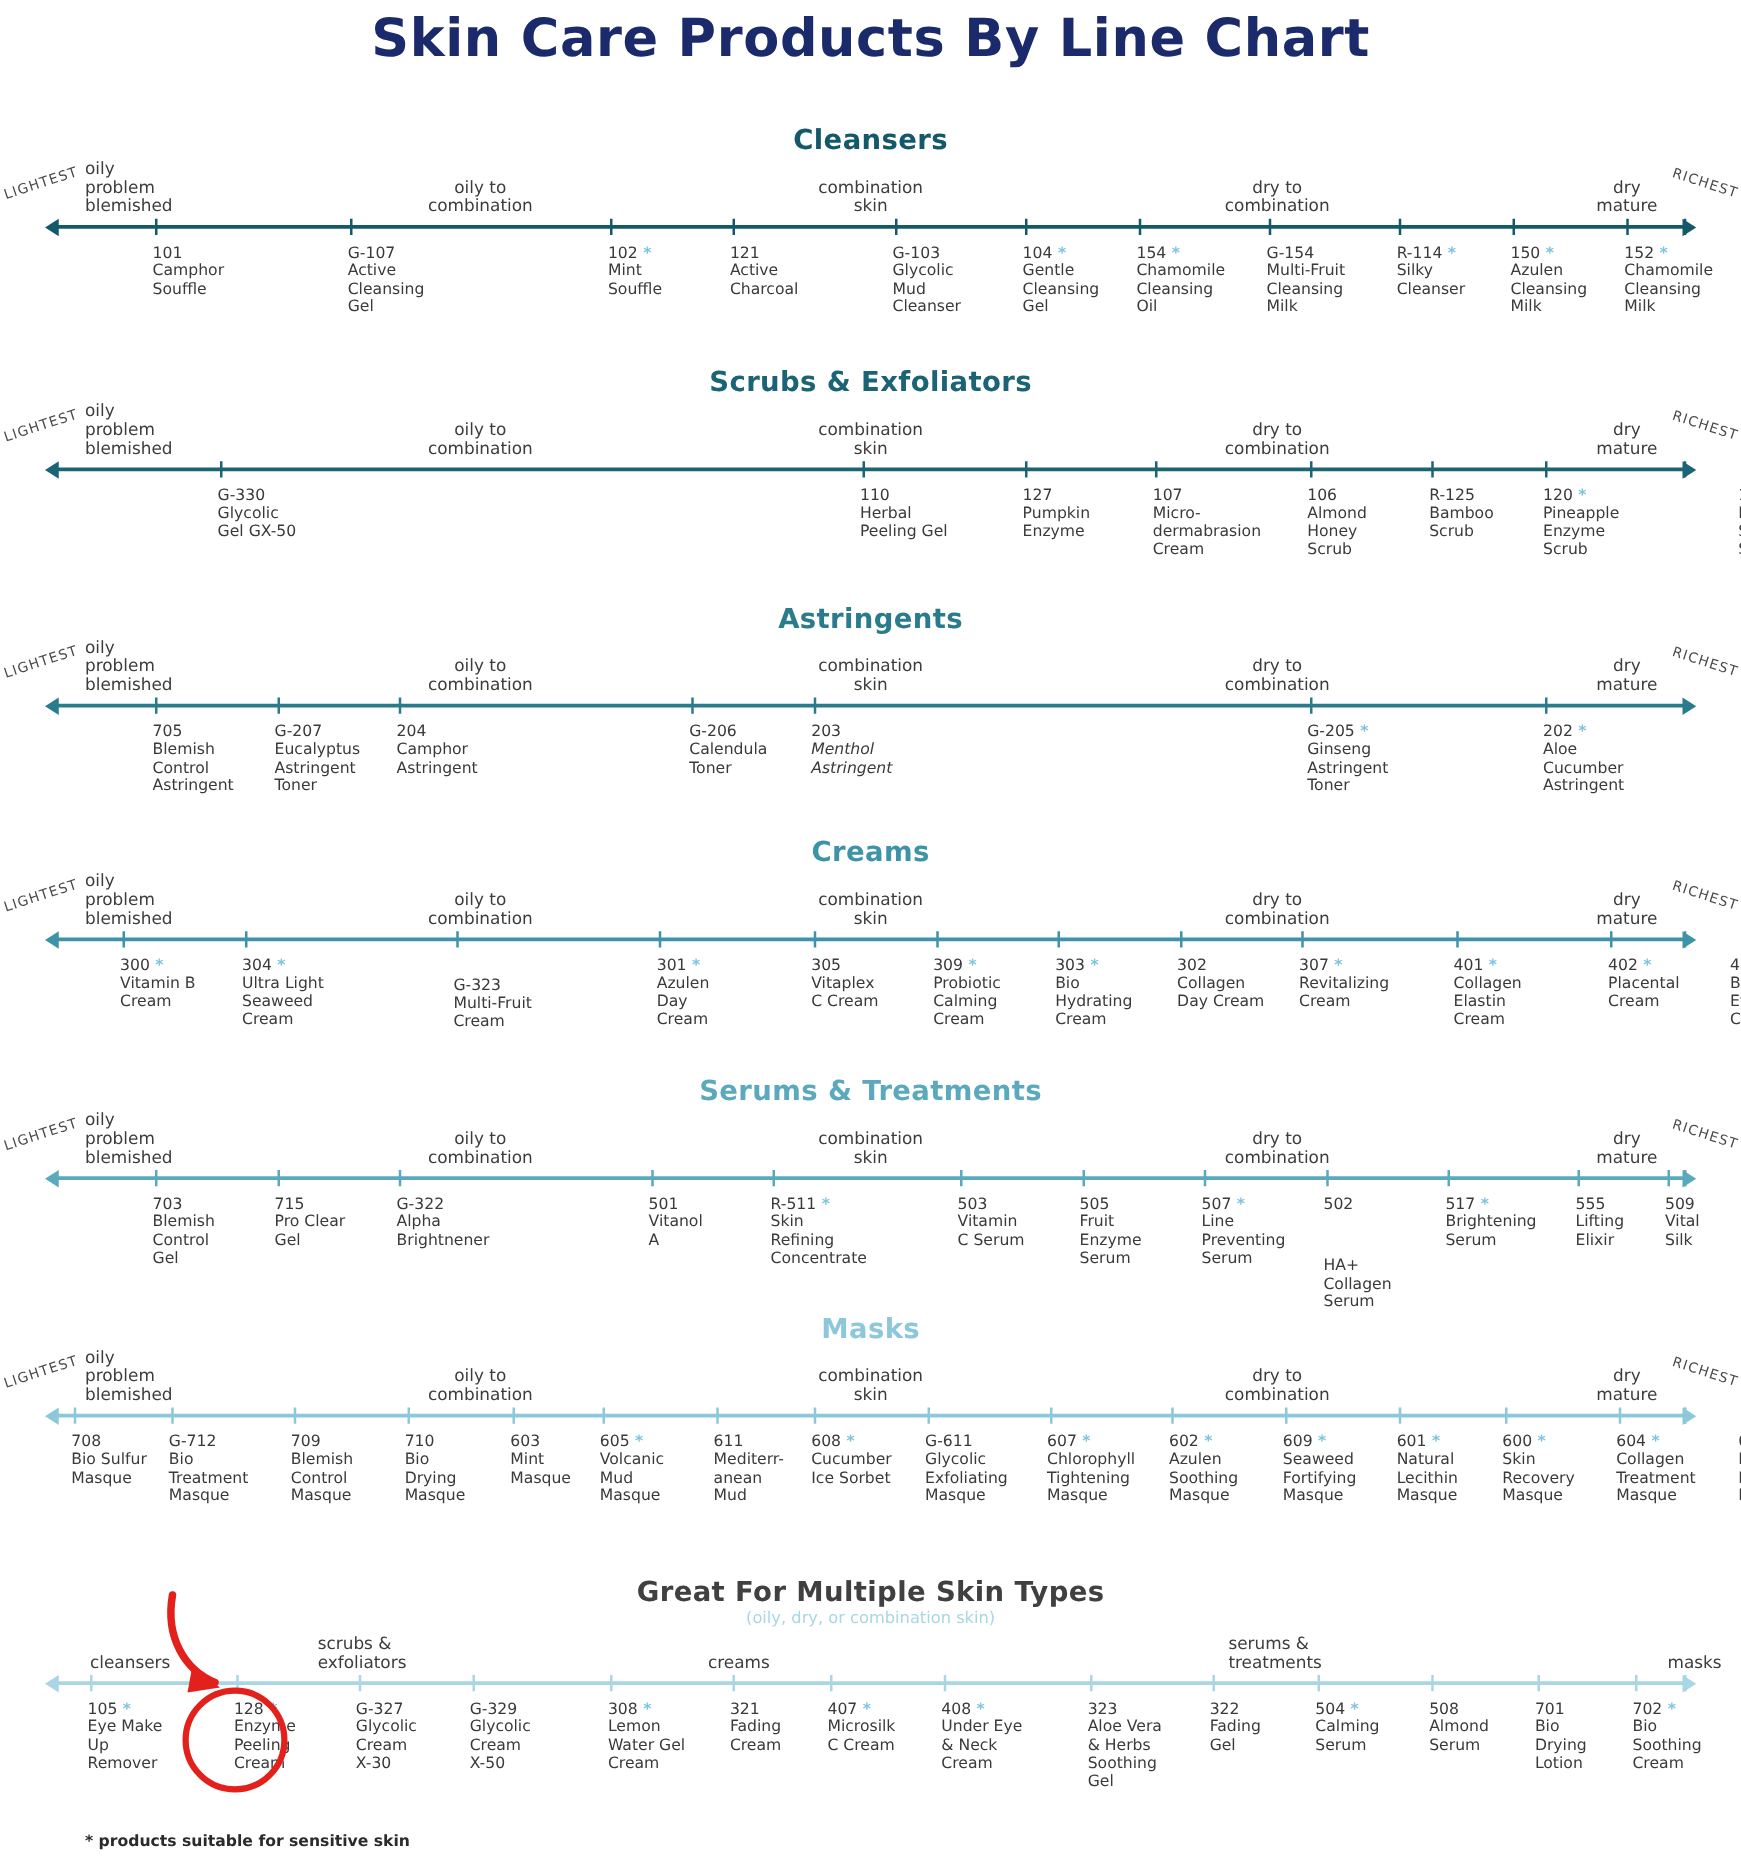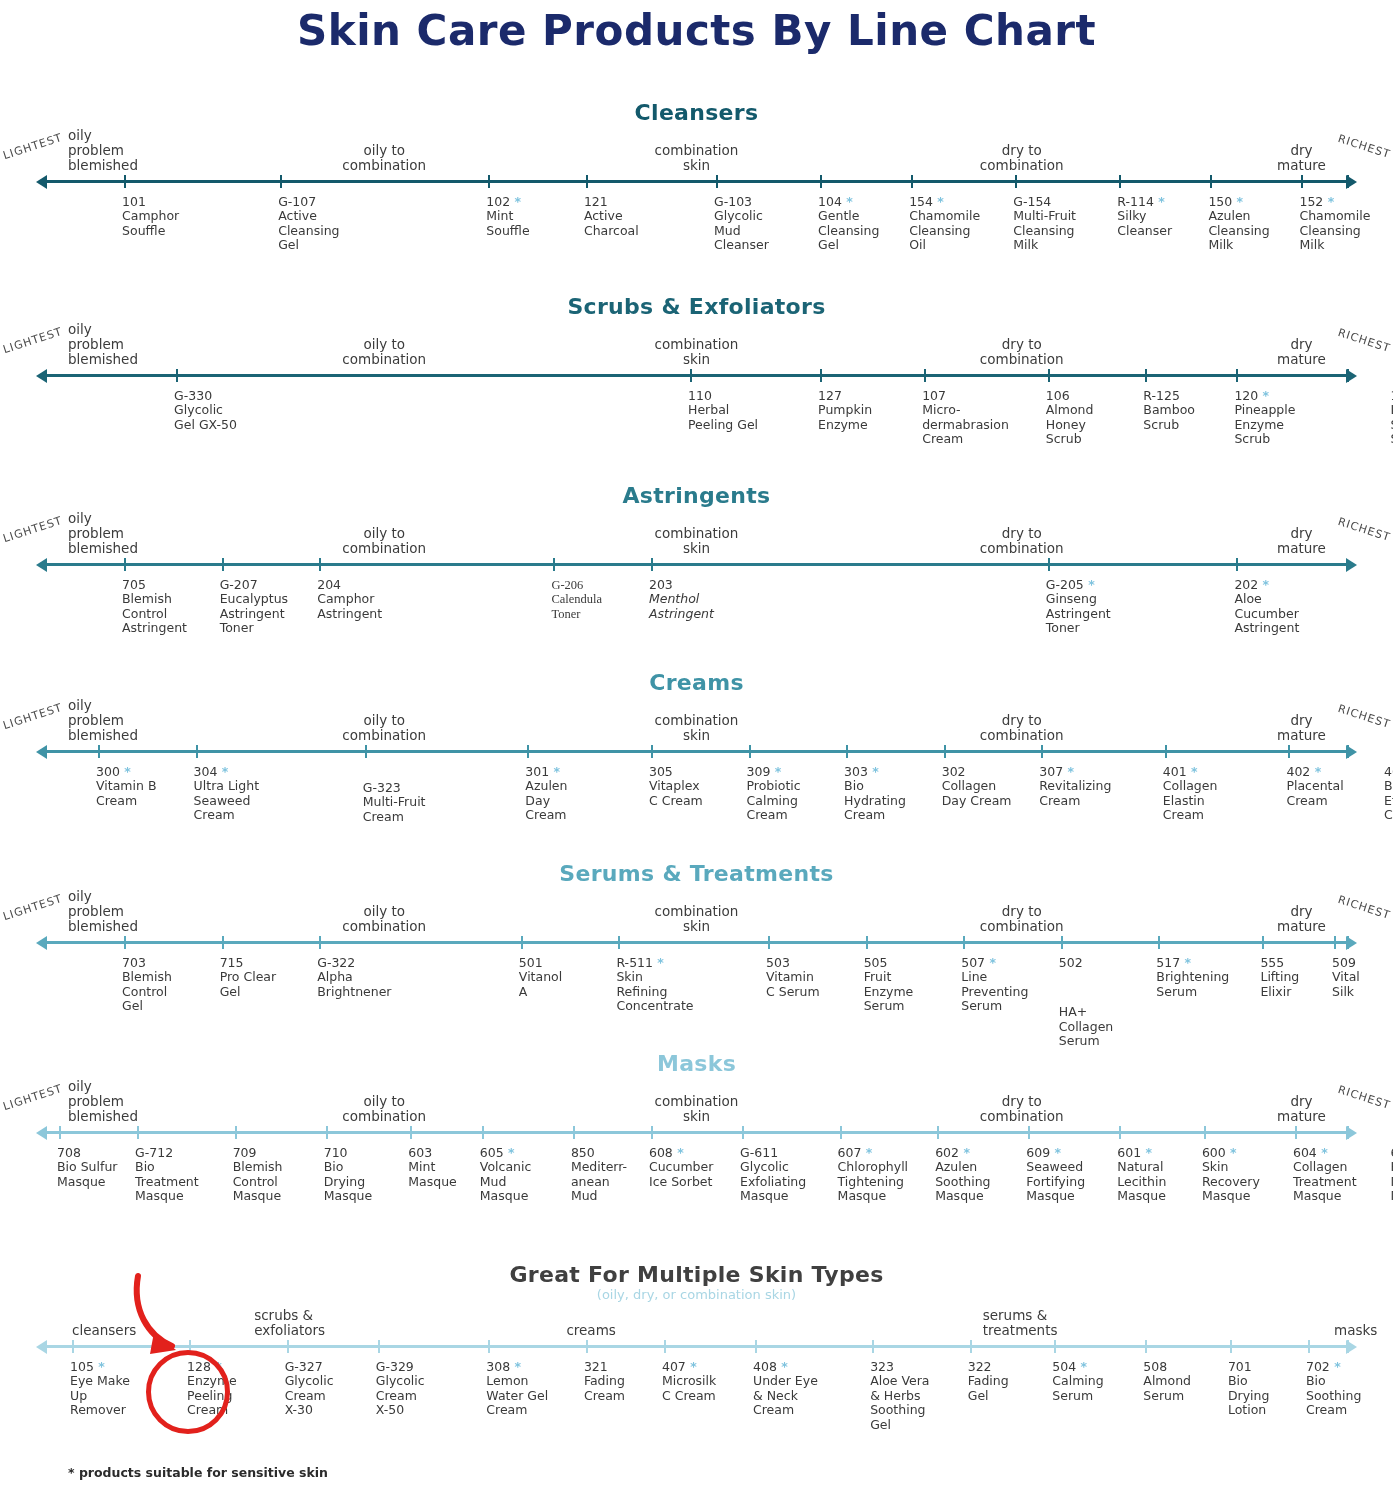--- a/index.html
+++ b/index.html
@@ -268,21 +268,21 @@
       </div>
       <div class="items" style="height: 70px;">
         <div class="item" style="left: calc(6% - 2px); margin-top: 4px;"><div class="code"><span>705</span></div><div style="white-space: pre-line;">Blemish
 Control
 Astringent</div></div>
         <div class="item" style="left: calc(13.5% - 2px); margin-top: 4px;"><div class="code"><span>G-207</span></div><div style="white-space: pre-line;">Eucalyptus
 Astringent
 Toner</div></div>
         <div class="item" style="left: calc(21% - 2px); margin-top: 4px;"><div class="code"><span>204</span></div><div style="white-space: pre-line;">Camphor
 Astringent</div></div>
-        <div class="item" style="left: calc(39% - 2px); margin-top: 4px; font-family: Liberation Serif, serif;"><div class="code"><span>G-206</span></div><div style="white-space: pre-line;">Calendula
+        <div class="item" style="left: calc(39% - 2px); margin-top: 4px;"><div class="code"><span>G-206</span></div><div style="white-space: pre-line;">Calendula
 Toner</div></div>
         <div class="item" style="left: calc(46.5% - 2px); margin-top: 4px;"><div class="code"><span>203</span></div><div style="white-space: pre-line; font-style: italic;">Menthol
 Astringent</div></div>
         <div class="item" style="left: calc(77% - 2px); margin-top: 4px;"><div class="code"><span>G-205</span><span class="star"> *</span></div><div style="white-space: pre-line;">Ginseng
 Astringent
 Toner</div></div>
         <div class="item" style="left: calc(91.5% - 2px); margin-top: 4px;"><div class="code"><span>202</span><span class="star"> *</span></div><div style="white-space: pre-line;">Aloe
 Cucumber
 Astringent</div></div>
       </div>
@@ -471,21 +471,21 @@
 Control
 Masque</div></div>
         <div class="item" style="left: calc(21.5% - 2px); margin-top: 4px;"><div class="code"><span>710</span></div><div style="white-space: pre-line;">Bio
 Drying
 Masque</div></div>
         <div class="item" style="left: calc(28% - 2px); margin-top: 4px;"><div class="code"><span>603</span></div><div style="white-space: pre-line;">Mint
 Masque</div></div>
         <div class="item" style="left: calc(33.5% - 2px); margin-top: 4px;"><div class="code"><span>605</span><span class="star"> *</span></div><div style="white-space: pre-line;">Volcanic
 Mud
 Masque</div></div>
-        <div class="item" style="left: calc(40.5% - 2px); margin-top: 4px;"><div class="code"><span>850</span></div><div style="white-space: pre-line;">Mediterr-
+        <div class="item" style="left: calc(40.5% - 2px); margin-top: 4px;"><div class="code"><span>611</span></div><div style="white-space: pre-line;">Mediterr-
 anean
 Mud</div></div>
         <div class="item" style="left: calc(46.5% - 2px); margin-top: 4px;"><div class="code"><span>608</span><span class="star"> *</span></div><div style="white-space: pre-line;">Cucumber
 Ice Sorbet</div></div>
         <div class="item" style="left: calc(53.5% - 2px); margin-top: 4px;"><div class="code"><span>G-611</span></div><div style="white-space: pre-line;">Glycolic
 Exfoliating
 Masque</div></div>
         <div class="item" style="left: calc(61% - 2px); margin-top: 4px;"><div class="code"><span>607</span><span class="star"> *</span></div><div style="white-space: pre-line;">Chlorophyll
 Tightening
 Masque</div></div>

